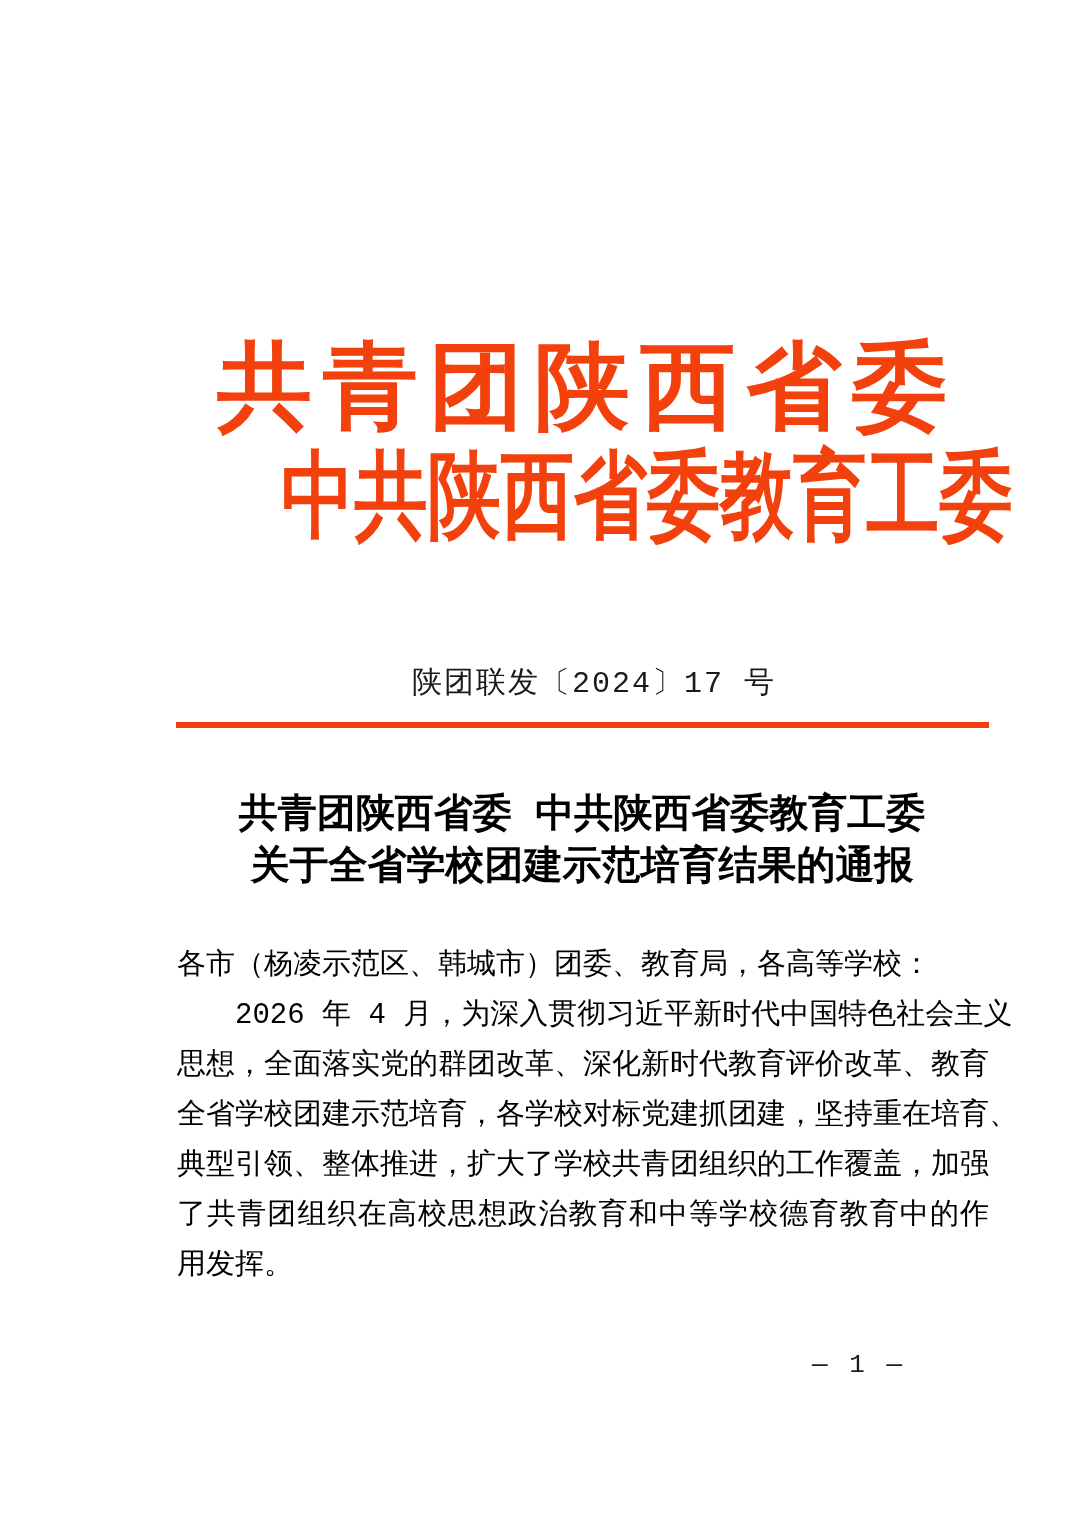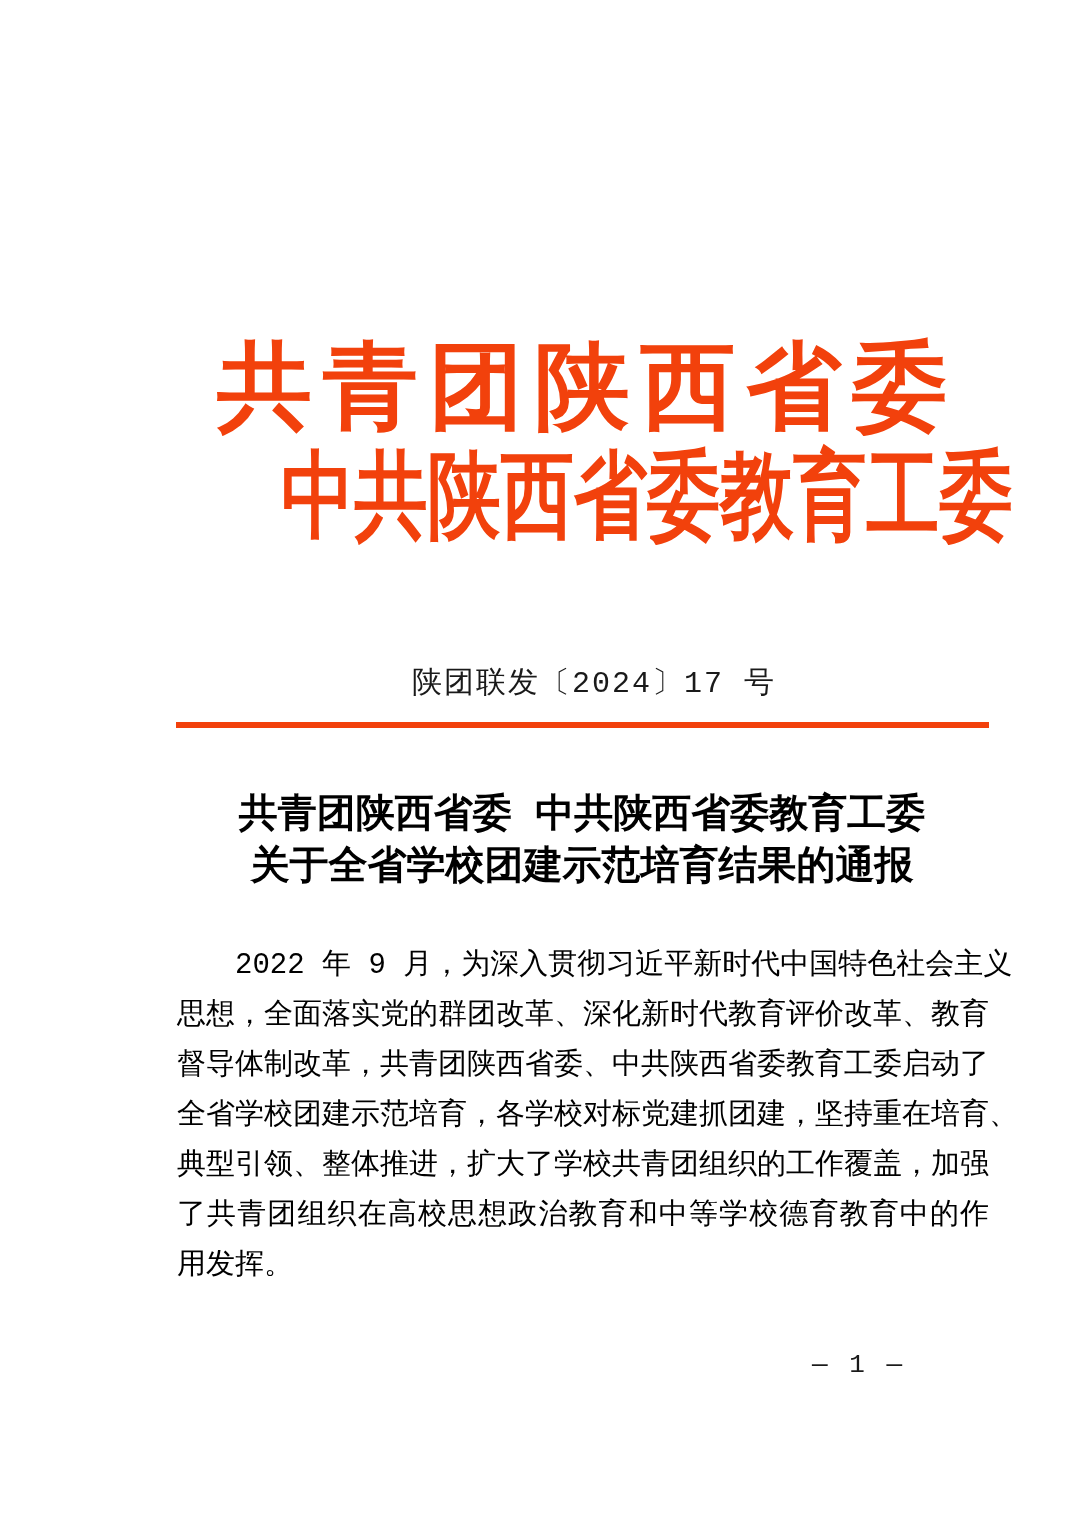--- a/index.html
+++ b/index.html
@@ -129,23 +129,23 @@
   <div class="doc-number">陕团联发〔2024〕17 号</div>
 
   <div class="red-rule"></div>
 
   <div class="doc-title">
     <div>共青团陕西省委 中共陕西省委教育工委</div>
     <div>关于全省学校团建示范培育结果的通报</div>
   </div>
 
   <div class="doc-body">
-    <div class="body-line indent">2022 年 9 月，为深入贯彻习近平新时代中国特色社会主义</div>
+    <div class="body-line natural">各市（杨凌示范区、韩城市）团委、教育局，各高等学校：</div>
+    <div class="body-line indent">2026 年 4 月，为深入贯彻习近平新时代中国特色社会主义</div>
     <div class="body-line">思想，全面落实党的群团改革、深化新时代教育评价改革、教育</div>
-    <div class="body-line">督导体制改革，共青团陕西省委、中共陕西省委教育工委启动了</div>
     <div class="body-line">全省学校团建示范培育，各学校对标党建抓团建，坚持重在培育、</div>
     <div class="body-line">典型引领、整体推进，扩大了学校共青团组织的工作覆盖，加强</div>
     <div class="body-line">了共青团组织在高校思想政治教育和中等学校德育教育中的作</div>
     <div class="body-line natural">用发挥。</div>
   </div>
 
   <div class="page-number">— 1 —</div>
 
 </div>
 

